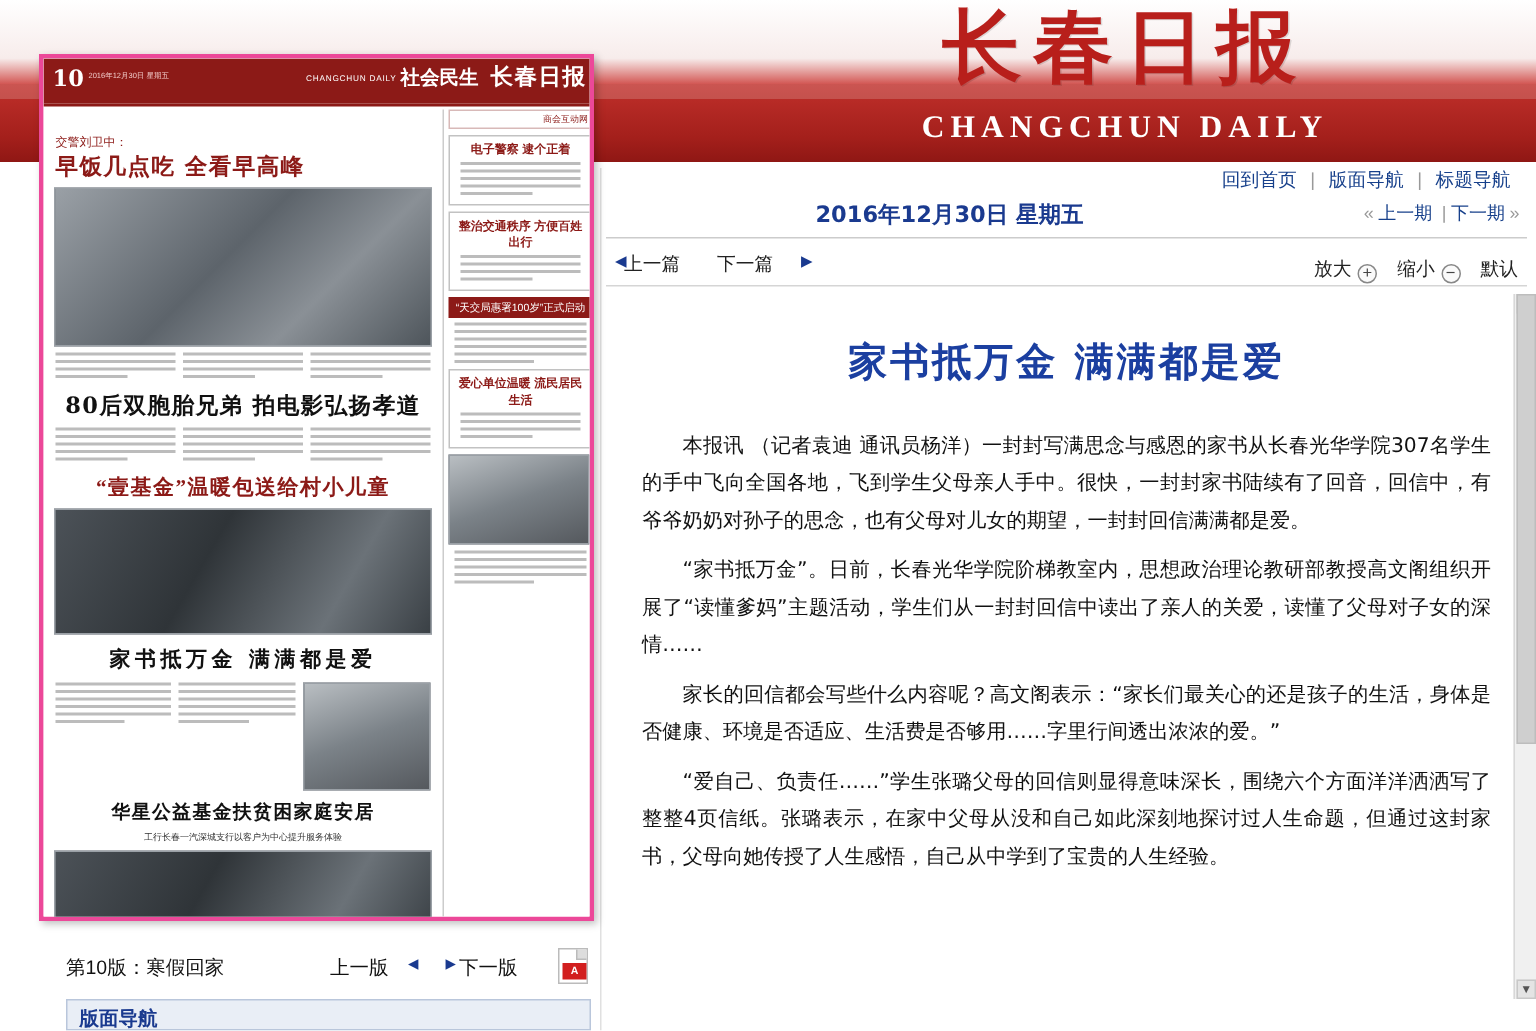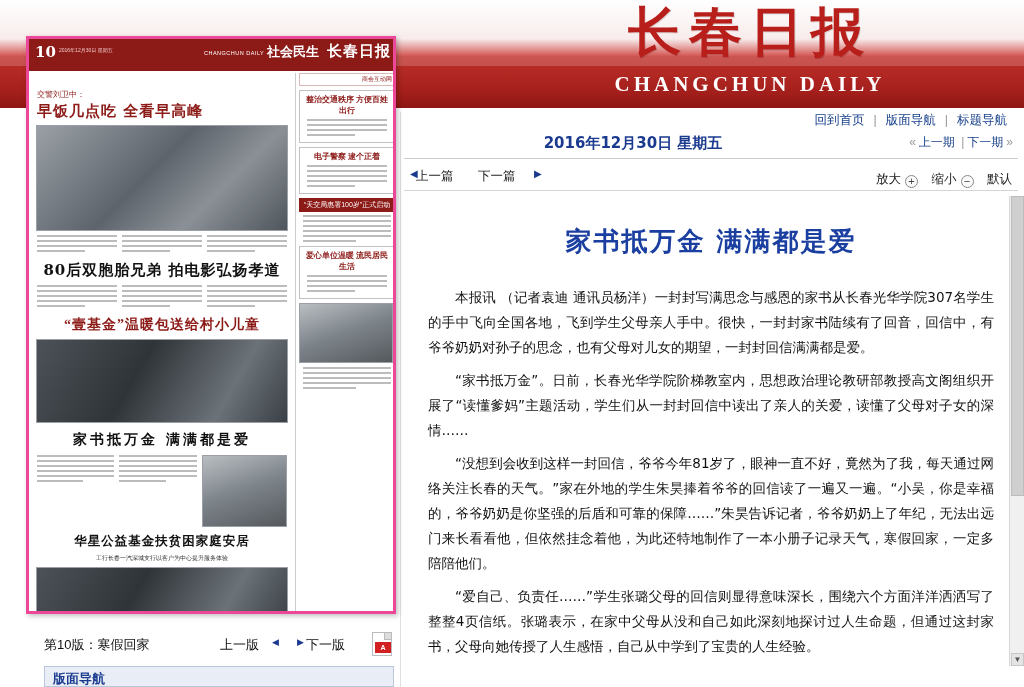--- a/index.html
+++ b/index.html
@@ -317,21 +317,21 @@
       <span class="lbl">缩小</span><span class="circ">−</span>
       <span class="lbl">默认</span>
     </span>
   </div>
   <div class="art-rule"></div>
 
   <div class="article">
     <div class="art-title">家书抵万金  满满都是爱</div>
     <p class="art-p">本报讯 （记者袁迪 通讯员杨洋）一封封写满思念与感恩的家书从长春光华学院307名学生的手中飞向全国各地，飞到学生父母亲人手中。很快，一封封家书陆续有了回音，回信中，有爷爷奶奶对孙子的思念，也有父母对儿女的期望，一封封回信满满都是爱。</p>
     <p class="art-p">“家书抵万金”。日前，长春光华学院阶梯教室内，思想政治理论教研部教授高文阁组织开展了“读懂爹妈”主题活动，学生们从一封封回信中读出了亲人的关爱，读懂了父母对子女的深情……</p>
-    <p class="art-p">“没想到会收到这样一封回信，爷爷今年81岁了，眼神一直不好，竟然为了我，每天通过网络关注长春的天气。”家在外地的学生朱昊捧着爷爷的回信读了一遍又一遍。“小吴，你是幸福的，爷爷奶奶是你坚强的后盾和可靠的保障……”朱昊告诉记者，爷爷奶奶上了年纪，无法出远门来长看看他，但依然挂念着他，为此还特地制作了一本小册子记录天气，寒假回家，一定多陪陪他们。</p>
+    <p class="art-p">家长的回信都会写些什么内容呢？高文阁表示：“家长们最关心的还是孩子的生活，身体是否健康、环境是否适应、生活费是否够用……字里行间透出浓浓的爱。”</p>
     <p class="art-p">“爱自己、负责任……”学生张璐父母的回信则显得意味深长，围绕六个方面洋洋洒洒写了整整4页信纸。张璐表示，在家中父母从没和自己如此深刻地探讨过人生命题，但通过这封家书，父母向她传授了人生感悟，自己从中学到了宝贵的人生经验。</p>
 
   </div>
 
   <div class="scrollbar">
     <div class="arr up">▲</div>
     <div class="thumb"></div>
     <div class="arr down">▼</div>
   </div>
 
@@ -430,33 +430,33 @@
         <div class="np-head5">华星公益基金扶贫困家庭安居</div>
         <div class="np-sub">工行长春一汽深城支行以客户为中心提升服务体验</div>
         <div class="photo dark" style="width:252px;height:58px;margin:0 0 4px 3px;"></div>
 
       </div>
 
       <div class="np-col-right">
         <div style="text-align:right;font-size:6px;color:#8c1a17;border:1px solid #d8b9b8;padding:1px 2px;margin-bottom:4px;">商会互动网</div>
 
         <div class="np-box">
+          <div class="np-box-title">电子警察 逮个正着</div>
+          <div class="txtblock">
+              <div class="txtline"></div>
+              <div class="txtline"></div>
+              <div class="txtline"></div>
+              <div class="txtline"></div>
+              <div class="txtline s"></div>
+            </div>
+        </div>
+
+        <div class="np-box">
           <div class="np-box-title">整治交通秩序 方便百姓出行</div>
           <div class="txtblock">
-              <div class="txtline"></div>
-              <div class="txtline"></div>
-              <div class="txtline"></div>
-              <div class="txtline s"></div>
-            </div>
-        </div>
-
-        <div class="np-box">
-          <div class="np-box-title">电子警察 逮个正着</div>
-          <div class="txtblock">
-              <div class="txtline"></div>
               <div class="txtline"></div>
               <div class="txtline"></div>
               <div class="txtline"></div>
               <div class="txtline s"></div>
             </div>
         </div>
 
         <div class="np-redbar">“天交局惠署100岁”正式启动</div>
         <div class="txtblock">
             <div class="txtline"></div>

